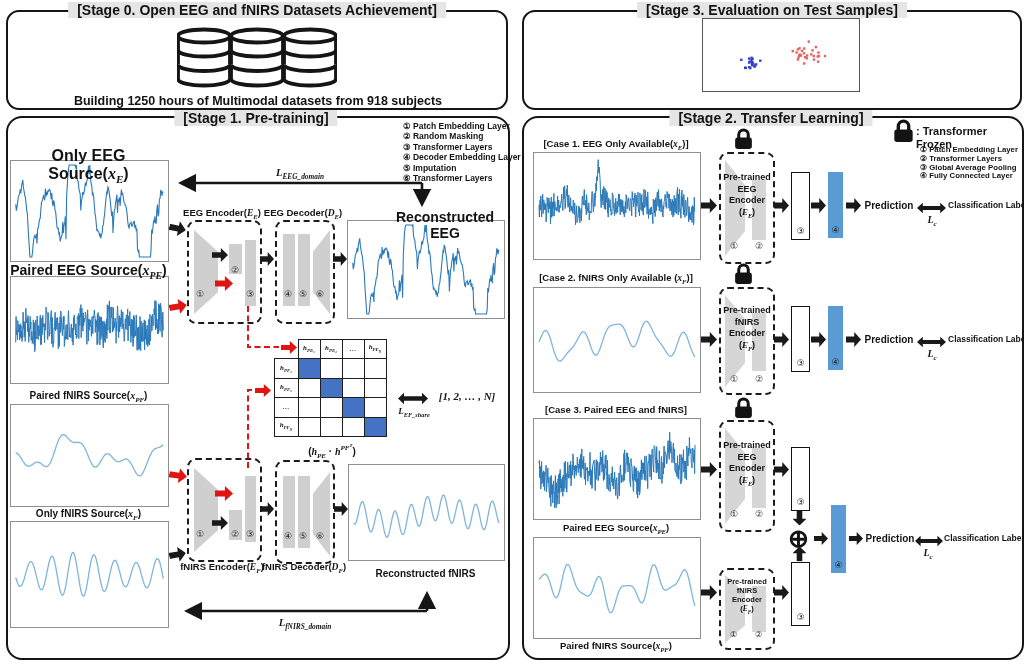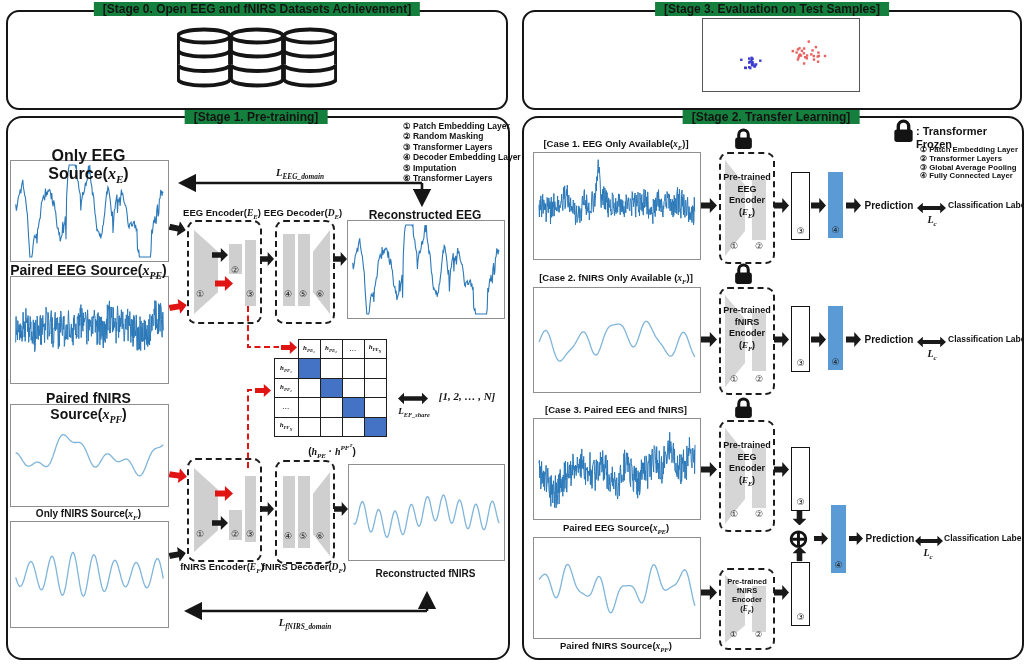--- a/index.html
+++ b/index.html
@@ -1,20 +1,20 @@
 <!DOCTYPE html>
 <html><head>
 <meta charset="utf-8">
 <style>
   html,body{margin:0;padding:0;background:#fff}
   .page{position:relative;width:1024px;height:664px;background:#fff;overflow:hidden;
         font-family:"Liberation Sans",sans-serif;color:#131313}
   .stage-panel{position:absolute;border:2.5px solid #151515;border-radius:16px;background:#fff;z-index:1}
-  .stage-title{position:absolute;top:-10px;left:50%;transform:translateX(-50%);background:#15803d;
-        padding:0 9px;font-weight:700;font-size:12px;white-space:nowrap;z-index:3}
+  .stage-title{position:absolute;top:-10px;left:50%;transform:translateX(-50%);background:#e5e5e5;
+        padding:0 9px;font-weight:700;font-size:14px;white-space:nowrap;z-index:3}
   .cap{position:absolute;font-weight:700;font-size:12.5px;text-align:center;z-index:3}
   .lbl{position:absolute;font-weight:700;text-align:center;z-index:3;line-height:1.15}
   .m{font-family:"Liberation Serif",serif;font-style:italic}
   sub,sup{font-size:70%}
   .sig{position:absolute;background:#fff;border:1.5px solid #8f8f8f;z-index:2}
   .sig svg{position:absolute;left:0;top:0;width:100%;height:100%}
   .dash-box{position:absolute;border:2px dashed #1c1c1c;border-radius:9px;background:#fff;z-index:2}
   .gblock{position:absolute;background:#cfcfcf;z-index:1}
   .trap-l{clip-path:polygon(0 0,100% 26%,100% 74%,0 100%)}
   .trap-r{clip-path:polygon(0 26%,100% 0,100% 100%,0 74%)}
@@ -60,20 +60,21 @@
         <path d="M54 10 V53 A26 6.5 0 0 0 106 53 V10"></path>
           <path d="M54 24 A26 6.5 0 0 0 106 24"></path>
           <path d="M54 38.5 A26 6.5 0 0 0 106 38.5"></path>
           <ellipse cx="80" cy="10" rx="26" ry="6.5"></ellipse>
         <path d="M107 10 V53 A26 6.5 0 0 0 159 53 V10"></path>
           <path d="M107 24 A26 6.5 0 0 0 159 24"></path>
           <path d="M107 38.5 A26 6.5 0 0 0 159 38.5"></path>
           <ellipse cx="133" cy="10" rx="26" ry="6.5"></ellipse>
       </g>
     </svg>
+    <div class="cap" style="left:25px;top:82px;width:450px">Building 1250 hours of Multimodal datasets from 918 subjects</div>
   </div>
 
   <div class="stage-panel" style="left:522px;top:10px;width:496px;height:96px;border-radius:13px">
     <div class="stage-title">[Stage 3. Evaluation on Test Samples]</div>
     <div class="sig" style="left:178px;top:6px;width:156px;height:72px;border-color:#555">
       <svg viewBox="0 0 156 72" preserveAspectRatio="none">
           <rect x="47.8" y="43.3" width="2.4" height="2.4" fill="#3c3ccf"></rect>
           <rect x="37.1" y="39.6" width="2.4" height="2.4" fill="#3c3ccf"></rect>
           <rect x="45.0" y="42.4" width="2.4" height="2.4" fill="#3c3ccf"></rect>
           <rect x="45.0" y="47.0" width="2.4" height="2.4" fill="#3c3ccf"></rect>
@@ -142,21 +143,21 @@
     <svg viewBox="0 0 157 100" preserveAspectRatio="none">
         <polyline points="4.7,43.4 5.4,49.7 6.0,45.9 6.6,41.7 7.3,36.4 7.9,34.4 8.6,32.8 9.2,28.3 9.9,32.2 10.5,25.4 11.2,21.5 11.8,18.9 12.4,26.5 13.1,30.1 13.7,34.1 14.4,36.3 15.0,42.1 15.7,49.1 16.3,52.3 17.0,64.7 17.6,76.1 18.2,84.4 18.9,96.0 19.5,96.0 20.2,96.0 20.8,96.0 21.5,91.8 22.1,84.0 22.8,78.5 23.4,74.9 24.0,76.0 24.7,76.6 25.3,72.8 26.0,82.5 26.6,68.1 27.3,66.9 27.9,62.4 28.6,58.1 29.2,57.6 29.8,49.3 30.5,41.4 31.1,40.2 31.8,37.3 32.4,34.9 33.1,37.1 33.7,39.3 34.4,27.6 35.0,35.7 35.6,30.7 36.3,34.0 36.9,29.8 37.6,30.2 38.2,28.6 38.9,28.9 39.5,31.7 40.2,38.3 40.8,32.0 41.4,41.8 42.1,45.3 42.7,39.3 43.4,42.1 44.0,48.9 44.7,51.1 45.3,58.2 46.0,66.2 46.6,67.5 47.2,67.2 47.9,72.8 48.5,71.4 49.2,80.5 49.8,77.9 50.5,75.4 51.1,73.9 51.8,60.8 52.4,72.0 53.0,64.2 53.7,62.2 54.3,55.4 55.0,78.3 55.6,35.8 56.3,24.1 56.9,13.2 57.6,7.7 58.2,4.0 58.8,4.0 59.5,4.0 60.1,4.0 60.8,4.0 61.4,4.0 62.1,4.0 62.7,4.0 63.4,4.0 64.0,4.0 64.6,6.3 65.3,4.0 65.9,16.1 66.6,19.6 67.2,20.5 67.9,27.4 68.5,30.7 69.2,33.1 69.8,49.4 70.4,40.8 71.1,36.7 71.7,31.1 72.4,33.9 73.0,31.4 73.7,27.8 74.3,21.7 75.0,25.0 75.6,20.6 76.2,19.2 76.9,12.1 77.5,4.9 78.2,12.7 78.8,4.0 79.5,17.8 80.1,22.6 80.8,25.2 81.4,33.4 82.0,32.3 82.7,35.9 83.3,44.2 84.0,52.4 84.6,55.7 85.3,63.3 85.9,69.4 86.6,68.7 87.2,70.8 87.8,70.8 88.5,74.1 89.1,72.4 89.8,77.3 90.4,74.0 91.1,72.4 91.7,65.2 92.4,63.4 93.0,57.4 93.6,53.2 94.3,44.7 94.9,38.9 95.6,31.5 96.2,32.5 96.9,25.9 97.5,27.1 98.2,31.9 98.8,35.9 99.4,40.9 100.1,48.6 100.7,55.1 101.4,50.5 102.0,71.9 102.7,58.7 103.3,49.2 104.0,47.9 104.6,41.5 105.2,38.4 105.9,33.6 106.5,52.0 107.2,38.2 107.8,39.8 108.5,36.3 109.1,44.9 109.8,35.8 110.4,28.6 111.0,33.3 111.7,32.5 112.3,36.0 113.0,40.9 113.6,42.3 114.3,44.4 114.9,45.0 115.6,48.9 116.2,54.0 116.8,61.1 117.5,65.7 118.1,66.9 118.8,62.6 119.4,62.4 120.1,61.4 120.7,64.9 121.4,64.9 122.0,62.8 122.6,60.7 123.3,60.5 123.9,67.1 124.6,63.8 125.2,69.1 125.9,67.6 126.5,87.8 127.2,90.5 127.8,89.5 128.4,96.0 129.1,96.0 129.7,96.0 130.4,96.0 131.0,96.0 131.7,96.0 132.3,96.0 133.0,96.0 133.6,96.0 134.2,96.0 134.9,96.0 135.5,96.0 136.2,96.0 136.8,96.0 137.5,96.0 138.1,96.0 138.8,96.0 139.4,96.0 140.0,89.6 140.7,68.5 141.3,72.7 142.0,65.8 142.6,60.1 143.3,61.1 143.9,55.4 144.6,61.3 145.2,62.7 145.8,49.3 146.5,43.6 147.1,55.4 147.8,52.7 148.4,38.1 149.1,37.3 149.7,29.5 150.4,30.1 151.0,34.9 151.6,31.0 152.3,31.6" fill="none" stroke="#2b79b9" stroke-width="1.1"></polyline>
       </svg>
   </div>
   <div class="lbl" style="left:10px;top:262px;width:157px;font-size:14px">Paired EEG Source(<span class="m">x<sub>PE</sub></span>)</div>
   <div class="sig" style="left:10px;top:276px;width:157px;height:106px">
     <svg viewBox="0 0 157 106" preserveAspectRatio="none">
         <polyline points="4.7,65.5 5.1,39.5 5.4,57.6 5.8,52.9 6.1,53.0 6.5,62.9 6.8,43.6 7.2,49.5 7.5,55.1 7.9,53.3 8.2,47.8 8.6,63.1 8.9,48.2 9.3,46.7 9.6,60.5 10.0,48.4 10.3,61.3 10.7,53.9 11.0,64.4 11.4,62.3 11.8,48.6 12.1,35.2 12.5,51.7 12.8,44.2 13.2,60.0 13.5,54.4 13.9,44.9 14.2,64.3 14.6,46.4 14.9,31.4 15.3,45.7 15.6,43.4 16.0,45.4 16.3,41.2 16.7,54.8 17.0,38.5 17.4,46.3 17.7,65.3 18.1,51.0 18.4,59.6 18.8,49.6 19.2,39.4 19.5,51.7 19.9,44.9 20.2,63.3 20.6,55.6 20.9,54.6 21.3,66.4 21.6,59.6 22.0,59.3 22.3,42.8 22.7,62.5 23.0,67.5 23.4,45.6 23.7,74.7 24.1,72.0 24.4,65.5 24.8,42.9 25.1,61.6 25.5,60.2 25.8,61.5 26.2,39.0 26.5,49.2 26.9,62.0 27.3,62.5 27.6,48.6 28.0,55.5 28.3,58.7 28.7,51.1 29.0,39.8 29.4,38.3 29.7,67.5 30.1,58.3 30.4,67.7 30.8,41.2 31.1,57.6 31.5,50.8 31.8,38.5 32.2,49.8 32.5,46.9 32.9,48.3 33.2,53.3 33.6,65.7 33.9,46.5 34.3,53.2 34.6,48.1 35.0,30.2 35.4,33.6 35.7,34.8 36.1,38.9 36.4,61.3 36.8,62.5 37.1,35.4 37.5,41.4 37.8,43.3 38.2,59.3 38.5,54.9 38.9,56.7 39.2,45.5 39.6,41.9 39.9,37.1 40.3,33.6 40.6,66.6 41.0,53.8 41.3,40.4 41.7,64.7 42.0,70.3 42.4,64.4 42.7,66.1 43.1,50.8 43.5,52.2 43.8,41.2 44.2,35.3 44.5,53.9 44.9,43.5 45.2,41.0 45.6,49.6 45.9,52.5 46.3,41.5 46.6,40.4 47.0,58.1 47.3,71.8 47.7,56.4 48.0,46.1 48.4,69.4 48.7,52.1 49.1,39.8 49.4,55.3 49.8,34.0 50.1,38.0 50.5,45.6 50.9,53.2 51.2,56.5 51.6,58.6 51.9,46.8 52.3,39.8 52.6,52.3 53.0,39.1 53.3,69.4 53.7,66.5 54.0,59.5 54.4,62.4 54.7,53.7 55.1,47.8 55.4,62.1 55.8,59.7 56.1,47.5 56.5,49.3 56.8,62.7 57.2,38.3 57.5,33.6 57.9,44.5 58.2,46.8 58.6,60.1 59.0,58.1 59.3,59.0 59.7,60.6 60.0,50.9 60.4,46.9 60.7,58.5 61.1,62.4 61.4,65.0 61.8,50.9 62.1,68.2 62.5,40.7 62.8,53.0 63.2,38.0 63.5,46.4 63.9,50.0 64.2,50.0 64.6,58.0 64.9,46.7 65.3,61.5 65.6,57.2 66.0,60.0 66.3,39.6 66.7,41.6 67.1,41.7 67.4,36.4 67.8,61.7 68.1,45.9 68.5,38.1 68.8,48.5 69.2,30.9 69.5,39.6 69.9,27.6 70.2,60.6 70.6,40.0 70.9,31.3 71.3,37.5 71.6,51.6 72.0,54.2 72.3,35.8 72.7,48.5 73.0,41.0 73.4,44.8 73.7,43.0 74.1,42.2 74.4,35.0 74.8,38.0 75.2,42.1 75.5,61.3 75.9,67.3 76.2,46.3 76.6,32.8 76.9,39.4 77.3,64.1 77.6,42.5 78.0,53.5 78.3,52.1 78.7,42.3 79.0,44.9 79.4,43.4 79.7,49.9 80.1,50.3 80.4,59.3 80.8,42.7 81.1,39.8 81.5,47.7 81.8,56.7 82.2,38.9 82.6,41.2 82.9,40.9 83.3,33.1 83.6,38.4 84.0,38.9 84.3,55.4 84.7,42.2 85.0,47.9 85.4,49.4 85.7,43.7 86.1,67.8 86.4,37.1 86.8,66.6 87.1,35.5 87.5,50.0 87.8,53.6 88.2,54.9 88.5,39.5 88.9,67.9 89.2,40.0 89.6,45.5 89.9,62.5 90.3,39.8 90.7,49.8 91.0,59.5 91.4,43.9 91.7,59.0 92.1,69.6 92.4,71.0 92.8,44.5 93.1,64.0 93.5,45.2 93.8,44.6 94.2,65.6 94.5,48.9 94.9,47.2 95.2,57.9 95.6,41.9 95.9,61.6 96.3,27.7 96.6,35.9 97.0,53.3 97.3,32.0 97.7,28.8 98.0,32.3 98.4,23.9 98.8,56.1 99.1,50.7 99.5,55.7 99.8,29.9 100.2,31.7 100.5,40.5 100.9,30.0 101.2,44.4 101.6,55.2 101.9,46.3 102.3,30.5 102.6,53.3 103.0,44.5 103.3,47.7 103.7,50.4 104.0,41.0 104.4,42.6 104.7,41.9 105.1,66.3 105.4,45.4 105.8,54.2 106.1,38.9 106.5,28.9 106.9,35.5 107.2,42.3 107.6,60.7 107.9,41.9 108.3,38.7 108.6,55.1 109.0,45.1 109.3,41.1 109.7,49.5 110.0,41.2 110.4,32.7 110.7,43.9 111.1,51.9 111.4,50.4 111.8,34.8 112.1,47.6 112.5,47.3 112.8,54.9 113.2,64.3 113.5,58.5 113.9,53.8 114.3,41.8 114.6,51.8 115.0,46.4 115.3,37.9 115.7,39.7 116.0,52.9 116.4,36.8 116.7,31.9 117.1,63.9 117.4,39.0 117.8,47.8 118.1,45.6 118.5,49.0 118.8,34.5 119.2,48.9 119.5,47.9 119.9,65.5 120.2,42.1 120.6,43.1 120.9,59.1 121.3,42.7 121.6,61.4 122.0,69.5 122.4,66.0 122.7,38.4 123.1,60.6 123.4,39.7 123.8,45.0 124.1,58.6 124.5,53.9 124.8,59.0 125.2,37.9 125.5,42.2 125.9,69.0 126.2,73.4 126.6,50.7 126.9,66.9 127.3,72.7 127.6,49.8 128.0,51.0 128.3,64.2 128.7,72.2 129.0,39.6 129.4,63.3 129.7,73.6 130.1,43.9 130.5,63.9 130.8,50.3 131.2,65.0 131.5,55.4 131.9,45.9 132.2,59.7 132.6,64.1 132.9,64.2 133.3,42.8 133.6,72.8 134.0,50.2 134.3,43.9 134.7,62.4 135.0,52.7 135.4,52.3 135.7,67.7 136.1,48.2 136.4,57.1 136.8,69.6 137.1,62.3 137.5,66.5 137.8,42.4 138.2,57.3 138.6,68.0 138.9,37.3 139.3,64.0 139.6,55.3 140.0,55.3 140.3,51.4 140.7,38.9 141.0,53.4 141.4,37.2 141.7,39.3 142.1,47.2 142.4,48.6 142.8,48.4 143.1,31.9 143.5,38.1 143.8,23.6 144.2,29.9 144.5,53.0 144.9,23.9 145.2,30.9 145.6,51.2 146.0,46.9 146.3,52.2 146.7,57.1 147.0,42.1 147.4,56.4 147.7,26.6 148.1,43.7 148.4,27.8 148.8,48.8 149.1,54.4 149.5,26.3 149.8,28.6 150.2,31.2 150.5,42.4 150.9,58.2 151.2,60.2 151.6,38.3 151.9,35.2 152.3,53.4" fill="none" stroke="#2b79b9" stroke-width="1"></polyline>
       </svg>
   </div>
-  <div class="lbl" style="left:10px;top:390px;width:157px;font-size:14px">Paired fNIRS Source(<span class="m">x<sub>PF</sub></span>)</div>
+  <div class="lbl" style="left:10px;top:390px;width:157px;font-size:10px">Paired fNIRS Source(<span class="m">x<sub>PF</sub></span>)</div>
   <div class="sig" style="left:10px;top:404px;width:157px;height:101px">
     <svg viewBox="0 0 157 101" preserveAspectRatio="none">
         <polyline points="4.7,48.0 5.4,48.0 6.1,48.3 6.7,48.7 7.4,49.3 8.1,50.1 8.8,51.0 9.4,52.1 10.1,53.1 10.8,54.3 11.4,55.4 12.1,56.5 12.8,57.5 13.5,58.4 14.1,59.3 14.8,60.0 15.5,60.5 16.2,60.9 16.8,61.1 17.5,61.2 18.2,61.2 18.9,61.0 19.5,60.7 20.2,60.3 20.9,59.9 21.6,59.4 22.2,58.9 22.9,58.4 23.6,58.0 24.3,57.6 24.9,57.4 25.6,57.2 26.3,57.1 26.9,57.1 27.6,57.3 28.3,57.6 29.0,57.9 29.6,58.3 30.3,58.8 31.0,59.4 31.7,59.9 32.3,60.4 33.0,60.9 33.7,61.2 34.4,61.5 35.0,61.6 35.7,61.5 36.4,61.3 37.1,60.8 37.7,60.1 38.4,59.2 39.1,58.1 39.8,56.8 40.4,55.2 41.1,53.6 41.8,51.7 42.4,49.8 43.1,47.8 43.8,45.7 44.5,43.6 45.1,41.6 45.8,39.6 46.5,37.8 47.2,36.0 47.8,34.5 48.5,33.1 49.2,32.0 49.9,31.1 50.5,30.4 51.2,29.9 51.9,29.7 52.6,29.7 53.2,29.8 53.9,30.1 54.6,30.6 55.3,31.2 55.9,31.9 56.6,32.6 57.3,33.3 57.9,34.1 58.6,34.8 59.3,35.4 60.0,36.0 60.6,36.5 61.3,36.9 62.0,37.2 62.7,37.4 63.3,37.5 64.0,37.5 64.7,37.5 65.4,37.5 66.0,37.4 66.7,37.3 67.4,37.3 68.1,37.4 68.7,37.5 69.4,37.8 70.1,38.2 70.8,38.7 71.4,39.4 72.1,40.3 72.8,41.3 73.4,42.5 74.1,43.8 74.8,45.2 75.5,46.8 76.1,48.4 76.8,50.1 77.5,51.8 78.2,53.4 78.8,55.0 79.5,56.5 80.2,57.9 80.9,59.1 81.5,60.1 82.2,61.0 82.9,61.6 83.6,62.0 84.2,62.1 84.9,62.0 85.6,61.7 86.2,61.2 86.9,60.5 87.6,59.6 88.3,58.6 88.9,57.6 89.6,56.4 90.3,55.2 91.0,54.1 91.6,53.0 92.3,52.0 93.0,51.0 93.7,50.3 94.3,49.6 95.0,49.2 95.7,48.9 96.4,48.8 97.0,48.8 97.7,49.1 98.4,49.4 99.1,49.9 99.7,50.6 100.4,51.2 101.1,52.0 101.7,52.8 102.4,53.5 103.1,54.2 103.8,54.9 104.4,55.5 105.1,56.0 105.8,56.4 106.5,56.6 107.1,56.7 107.8,56.7 108.5,56.6 109.2,56.4 109.8,56.2 110.5,55.8 111.2,55.4 111.9,55.1 112.5,54.7 113.2,54.4 113.9,54.2 114.6,54.1 115.2,54.1 115.9,54.2 116.6,54.5 117.2,55.0 117.9,55.6 118.6,56.4 119.3,57.3 119.9,58.4 120.6,59.5 121.3,60.8 122.0,62.1 122.6,63.5 123.3,64.8 124.0,66.1 124.7,67.3 125.3,68.3 126.0,69.2 126.7,70.0 127.4,70.5 128.0,70.8 128.7,70.9 129.4,70.7 130.1,70.3 130.7,69.6 131.4,68.7 132.1,67.6 132.7,66.2 133.4,64.8 134.1,63.2 134.8,61.5 135.4,59.7 136.1,57.9 136.8,56.1 137.5,54.4 138.1,52.7 138.8,51.1 139.5,49.7 140.2,48.4 140.8,47.2 141.5,46.2 142.2,45.4 142.9,44.7 143.5,44.1 144.2,43.6 144.9,43.3 145.6,43.1 146.2,42.8 146.9,42.7 147.6,42.5 148.2,42.3 148.9,42.1 149.6,41.7 150.3,41.4 150.9,40.9 151.6,40.3 152.3,39.6" fill="none" stroke="#7fb5da" stroke-width="1.3"></polyline>
       </svg>
   </div>
   <div class="lbl" style="left:10px;top:508px;width:157px;font-size:10px">Only fNIRS Source(<span class="m">x<sub>F</sub></span>)</div>
   <div class="sig" style="left:10px;top:521px;width:157px;height:105px">
     <svg viewBox="0 0 157 105" preserveAspectRatio="none">
         <polyline points="4.7,55.4 5.3,57.3 5.8,59.1 6.4,60.6 7.0,62.0 7.6,63.1 8.1,63.8 8.7,64.3 9.3,64.4 9.8,64.2 10.4,63.6 11.0,62.8 11.5,61.6 12.1,60.2 12.7,58.5 13.3,56.7 13.8,54.7 14.4,52.6 15.0,50.6 15.5,48.5 16.1,46.6 16.7,44.8 17.2,43.2 17.8,41.8 18.4,40.8 19.0,40.0 19.5,39.6 20.1,39.6 20.7,39.9 21.2,40.7 21.8,41.7 22.4,43.1 22.9,44.8 23.5,46.7 24.1,48.9 24.7,51.2 25.2,53.5 25.8,55.9 26.4,58.2 26.9,60.4 27.5,62.4 28.1,64.2 28.6,65.7 29.2,66.8 29.8,67.5 30.4,67.8 30.9,67.6 31.5,67.0 32.1,66.0 32.6,64.6 33.2,62.7 33.8,60.6 34.3,58.1 34.9,55.5 35.5,52.7 36.0,49.9 36.6,47.0 37.2,44.3 37.8,41.8 38.3,39.5 38.9,37.6 39.5,36.0 40.0,35.0 40.6,34.4 41.2,34.3 41.7,34.8 42.3,35.8 42.9,37.3 43.5,39.2 44.0,41.6 44.6,44.4 45.2,47.4 45.7,50.6 46.3,53.9 46.9,57.2 47.4,60.5 48.0,63.5 48.6,66.3 49.2,68.7 49.7,70.6 50.3,72.0 50.9,72.9 51.4,73.2 52.0,72.9 52.6,72.0 53.1,70.6 53.7,68.6 54.3,66.1 54.9,63.1 55.4,59.9 56.0,56.4 56.6,52.8 57.1,49.1 57.7,45.5 58.3,42.1 58.8,39.0 59.4,36.3 60.0,34.0 60.6,32.2 61.1,31.1 61.7,30.5 62.3,30.6 62.8,31.3 63.4,32.7 64.0,34.6 64.5,37.0 65.1,39.9 65.7,43.1 66.2,46.7 66.8,50.4 67.4,54.1 68.0,57.8 68.5,61.3 69.1,64.6 69.7,67.5 70.2,69.9 70.8,71.9 71.4,73.2 71.9,74.0 72.5,74.1 73.1,73.7 73.7,72.6 74.2,70.9 74.8,68.7 75.4,66.1 75.9,63.1 76.5,59.8 77.1,56.3 77.6,52.8 78.2,49.2 78.8,45.9 79.4,42.7 79.9,39.9 80.5,37.4 81.1,35.4 81.6,34.0 82.2,33.1 82.8,32.7 83.3,33.0 83.9,33.8 84.5,35.1 85.1,36.9 85.6,39.1 86.2,41.7 86.8,44.5 87.3,47.6 87.9,50.7 88.5,53.8 89.0,56.9 89.6,59.7 90.2,62.3 90.8,64.6 91.3,66.5 91.9,67.9 92.5,68.9 93.0,69.4 93.6,69.4 94.2,68.9 94.7,68.0 95.3,66.6 95.9,64.8 96.4,62.8 97.0,60.5 97.6,58.0 98.2,55.3 98.7,52.7 99.3,50.1 99.9,47.6 100.4,45.3 101.0,43.3 101.6,41.6 102.1,40.2 102.7,39.2 103.3,38.5 103.9,38.3 104.4,38.5 105.0,39.1 105.6,40.1 106.1,41.4 106.7,43.0 107.3,44.8 107.8,46.9 108.4,49.0 109.0,51.2 109.6,53.4 110.1,55.6 110.7,57.6 111.3,59.5 111.8,61.1 112.4,62.5 113.0,63.6 113.5,64.3 114.1,64.7 114.7,64.8 115.3,64.5 115.8,63.8 116.4,62.9 117.0,61.7 117.5,60.2 118.1,58.5 118.7,56.6 119.2,54.7 119.8,52.7 120.4,50.6 121.0,48.7 121.5,46.8 122.1,45.1 122.7,43.7 123.2,42.4 123.8,41.5 124.4,40.8 124.9,40.5 125.5,40.6 126.1,40.9 126.6,41.6 127.2,42.6 127.8,44.0 128.4,45.5 128.9,47.3 129.5,49.2 130.1,51.3 130.6,53.4 131.2,55.5 131.8,57.6 132.3,59.5 132.9,61.3 133.5,62.8 134.1,64.1 134.6,65.0 135.2,65.6 135.8,65.9 136.3,65.7 136.9,65.2 137.5,64.3 138.0,63.0 138.6,61.4 139.2,59.5 139.8,57.4 140.3,55.1 140.9,52.7 141.5,50.2 142.0,47.7 142.6,45.4 143.2,43.2 143.7,41.2 144.3,39.5 144.9,38.1 145.5,37.2 146.0,36.6 146.6,36.6 147.2,37.0 147.7,37.8 148.3,39.1 148.9,40.8 149.4,42.9 150.0,45.3 150.6,48.0 151.2,50.8 151.7,53.8 152.3,56.7" fill="none" stroke="#7fb5da" stroke-width="1.3"></polyline>
       </svg>
@@ -175,21 +176,21 @@
   </div>
   <div class="lbl" style="left:262px;top:208px;width:82px;font-size:9.5px">EEG Decoder(<span class="m">D<sub>E</sub></span>)</div>
   <div class="dash-box" style="left:275px;top:220px;width:56px;height:100px">
     <div class="gblock" style="left:6px;top:12px;width:12px;height:72px"></div>
     <div class="gblock" style="left:21px;top:12px;width:12px;height:72px"></div>
     <div class="gblock trap-r" style="left:36px;top:8px;width:17px;height:84px"></div>
     <span class="cnum" style="left:7px;top:68px">④</span>
     <span class="cnum" style="left:22px;top:68px">⑤</span>
     <span class="cnum" style="left:39px;top:68px">⑥</span>
   </div>
-  <div class="lbl" style="left:365px;top:209px;width:120px;font-size:12px">Reconstructed EEG</div>
+  <div class="lbl" style="left:385px;top:209px;width:120px;font-size:14px">Reconstructed EEG</div>
   <div class="sig" style="left:347px;top:220px;width:156px;height:97px">
     <svg viewBox="0 0 156 97" preserveAspectRatio="none">
         <polyline points="4.7,41.9 5.3,48.2 6.0,44.4 6.6,40.2 7.2,34.9 7.9,32.9 8.5,31.3 9.2,26.8 9.8,30.7 10.4,23.9 11.1,20.0 11.7,17.4 12.4,25.0 13.0,28.6 13.6,32.6 14.3,34.8 14.9,40.6 15.6,47.6 16.2,50.8 16.8,63.2 17.5,74.6 18.1,82.9 18.8,93.0 19.4,93.0 20.0,93.0 20.7,93.0 21.3,90.3 22.0,82.5 22.6,77.0 23.3,73.4 23.9,74.5 24.5,75.1 25.2,71.3 25.8,81.0 26.5,66.6 27.1,65.4 27.7,60.9 28.4,56.6 29.0,56.1 29.7,47.8 30.3,39.9 30.9,38.7 31.6,35.8 32.2,33.4 32.9,35.6 33.5,37.8 34.1,26.1 34.8,34.2 35.4,29.2 36.1,32.5 36.7,28.3 37.3,28.7 38.0,27.1 38.6,27.4 39.3,30.2 39.9,36.8 40.5,30.5 41.2,40.3 41.8,43.8 42.5,37.8 43.1,40.6 43.7,47.4 44.4,49.6 45.0,56.7 45.7,64.7 46.3,66.0 46.9,65.7 47.6,71.3 48.2,69.9 48.9,79.0 49.5,76.4 50.1,73.9 50.8,72.4 51.4,59.3 52.1,70.5 52.7,62.7 53.3,60.7 54.0,53.9 54.6,76.8 55.3,34.3 55.9,22.6 56.5,11.7 57.2,6.2 57.8,4.0 58.5,4.0 59.1,4.0 59.8,4.0 60.4,4.0 61.0,4.0 61.7,4.0 62.3,4.0 63.0,4.0 63.6,4.0 64.2,4.8 64.9,4.0 65.5,14.6 66.2,18.1 66.8,19.0 67.4,25.9 68.1,29.2 68.7,31.6 69.4,47.9 70.0,39.3 70.6,35.2 71.3,29.6 71.9,32.4 72.6,29.9 73.2,26.3 73.8,20.2 74.5,23.5 75.1,19.1 75.8,17.7 76.4,10.6 77.0,4.0 77.7,11.2 78.3,4.0 79.0,16.3 79.6,21.1 80.2,23.7 80.9,31.9 81.5,30.8 82.2,34.4 82.8,42.7 83.4,50.9 84.1,54.2 84.7,61.8 85.4,67.9 86.0,67.2 86.6,69.3 87.3,69.3 87.9,72.6 88.6,70.9 89.2,75.8 89.8,72.5 90.5,70.9 91.1,63.7 91.8,61.9 92.4,55.9 93.0,51.7 93.7,43.2 94.3,37.4 95.0,30.0 95.6,31.0 96.2,24.4 96.9,25.6 97.5,30.4 98.2,34.4 98.8,39.4 99.5,47.1 100.1,53.6 100.7,49.0 101.4,70.4 102.0,57.2 102.7,47.7 103.3,46.4 103.9,40.0 104.6,36.9 105.2,32.1 105.9,50.5 106.5,36.7 107.1,38.3 107.8,34.8 108.4,43.4 109.1,34.3 109.7,27.1 110.3,31.8 111.0,31.0 111.6,34.5 112.3,39.4 112.9,40.8 113.5,42.9 114.2,43.5 114.8,47.4 115.5,52.5 116.1,59.6 116.7,64.2 117.4,65.4 118.0,61.1 118.7,60.9 119.3,59.9 119.9,63.4 120.6,63.4 121.2,61.3 121.9,59.2 122.5,59.0 123.1,65.6 123.8,62.3 124.4,67.6 125.1,66.1 125.7,86.3 126.3,89.0 127.0,88.0 127.6,93.0 128.3,93.0 128.9,93.0 129.5,93.0 130.2,93.0 130.8,93.0 131.5,93.0 132.1,93.0 132.7,93.0 133.4,93.0 134.0,93.0 134.7,93.0 135.3,93.0 136.0,93.0 136.6,93.0 137.2,93.0 137.9,93.0 138.5,93.0 139.2,88.1 139.8,67.0 140.4,71.2 141.1,64.3 141.7,58.6 142.4,59.6 143.0,53.9 143.6,59.8 144.3,61.2 144.9,47.8 145.6,42.1 146.2,53.9 146.8,51.2 147.5,36.6 148.1,35.8 148.8,28.0 149.4,28.6 150.0,33.4 150.7,29.5 151.3,30.1" fill="none" stroke="#2b79b9" stroke-width="1.1"></polyline>
       </svg>
   </div>
 
   <div class="dash-box" style="left:187px;top:458px;width:71px;height:100px">
     <div class="gblock trap-l" style="left:5px;top:8px;width:24px;height:84px"></div>
     <div class="gblock" style="left:40px;top:50px;width:13px;height:30px"></div>
     <div class="gblock" style="left:56px;top:16px;width:11px;height:66px"></div>

